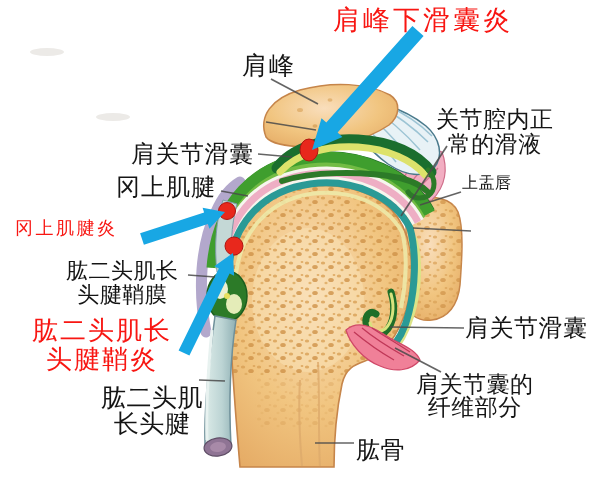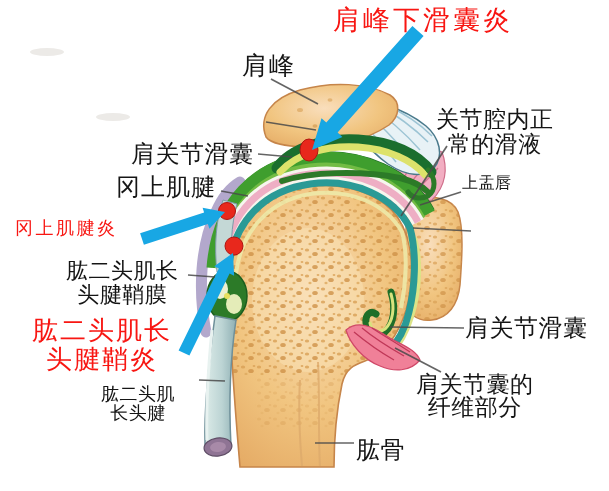--- a/index.html
+++ b/index.html
@@ -174,21 +174,21 @@
 <div class="lbl" style="left:116px;top:174px;font-size:24px;letter-spacing:1px">冈上肌腱</div>
 
 <div class="lbl red" style="left:15px;top:219px;font-size:18px;letter-spacing:2.5px">冈上肌腱炎</div>
 
 <div class="lbl" style="left:66px;top:259px;font-size:22px;line-height:1.07">肱二头肌长
 头腱鞘膜</div>
 
 <div class="lbl red" style="left:32px;top:316px;font-size:26px;letter-spacing:2px;line-height:1.12">肱二头肌长
 头腱鞘炎</div>
 
-<div class="lbl" style="left:101px;top:385px;font-size:18px;line-height:1.03">肱二头肌
+<div class="lbl" style="left:101px;top:385px;font-size:25px;line-height:1.03">肱二头肌
 长头腱</div>
 
 <div class="lbl" style="left:436px;top:107px;font-size:23px;line-height:1.08">关节腔内正
 常的滑液</div>
 
 <div class="lbl" style="left:462px;top:175px;font-size:16px">上盂唇</div>
 
 
 <div class="lbl" style="left:465px;top:315px;font-size:24px">肩关节滑囊</div>
 

